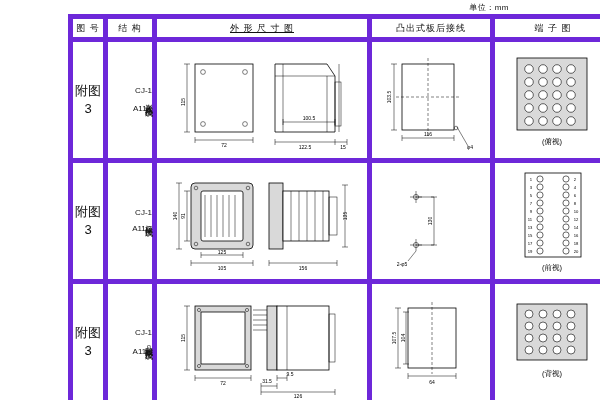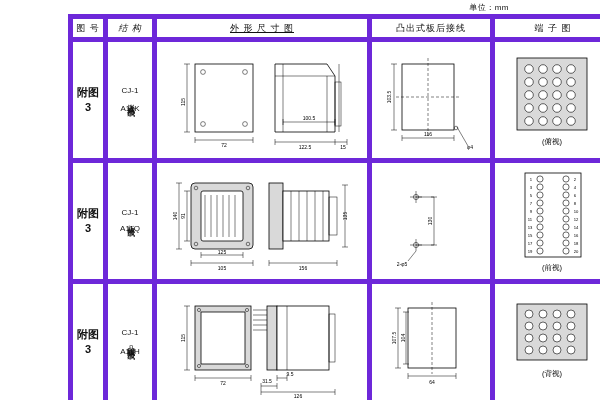--- a/index.html
+++ b/index.html
@@ -3,27 +3,27 @@
 <meta charset="utf-8">
 <style>
   html,body{margin:0;padding:0;background:#fff;}
   body{width:600px;height:400px;font-family:"Liberation Sans","DejaVu Sans",sans-serif;color:#111;}
   #page{position:relative;width:523px;height:400px;box-sizing:border-box;}
   .unit{position:absolute;right:14px;top:2px;font-size:8px;color:#111;letter-spacing:0.5px;}
   table.main{position:absolute;left:68px;top:14px;width:518px;height:372px;border-collapse:collapse;table-layout:fixed;}
   table.main th, table.main td{border:5px solid #6d28d9;padding:0;vertical-align:middle;text-align:center;}
   thead th{height:18px;font-weight:normal;font-size:9px;letter-spacing:1px;}
   .col-tu{width:30px;}
-  .col-jg{width:44px;font-style:italic;}
+  .col-jg{width:44px;}
   .col-wx{width:210px;text-decoration:underline;}
   .col-ak{width:118px;}
   .col-dz{width:116px;}
-  td.tu{font-size:11px;line-height:1.35;font-weight:bold;}
+  td.tu{font-size:13px;line-height:1.35;}
   td.jg{font-size:8px;line-height:1.45;padding:2px 0;}
-  .jg-stack{display:flex;flex-direction:column;align-items:center;justify-content:center;gap:0px;}
+  .jg-stack{display:flex;flex-direction:column;align-items:flex-end;justify-content:center;gap:0px;}
   .jg-stack .v{writing-mode:vertical-rl;text-orientation:upright;letter-spacing:1px;line-height:1.05;}
   .cell-wrap{position:relative;width:100%;height:100%;text-decoration:underline;}
   svg{display:block;}
   .l{stroke:#000;fill:none;stroke-width:0.8;}
   .lt{stroke:#000;fill:none;stroke-width:0.5;}
   .dash{stroke:#000;fill:none;stroke-width:0.5;stroke-dasharray:3 2;}
   .fillg{fill:#d9d9d9;stroke:#000;stroke-width:0.8;}
   .fillw{fill:#fff;stroke:#000;stroke-width:0.8;}
   .dimtxt{font-size:5px;fill:#000;font-family:"Liberation Sans",sans-serif;}
   .dimtxtv{font-size:5px;fill:#000;font-family:"Liberation Sans",sans-serif;}

